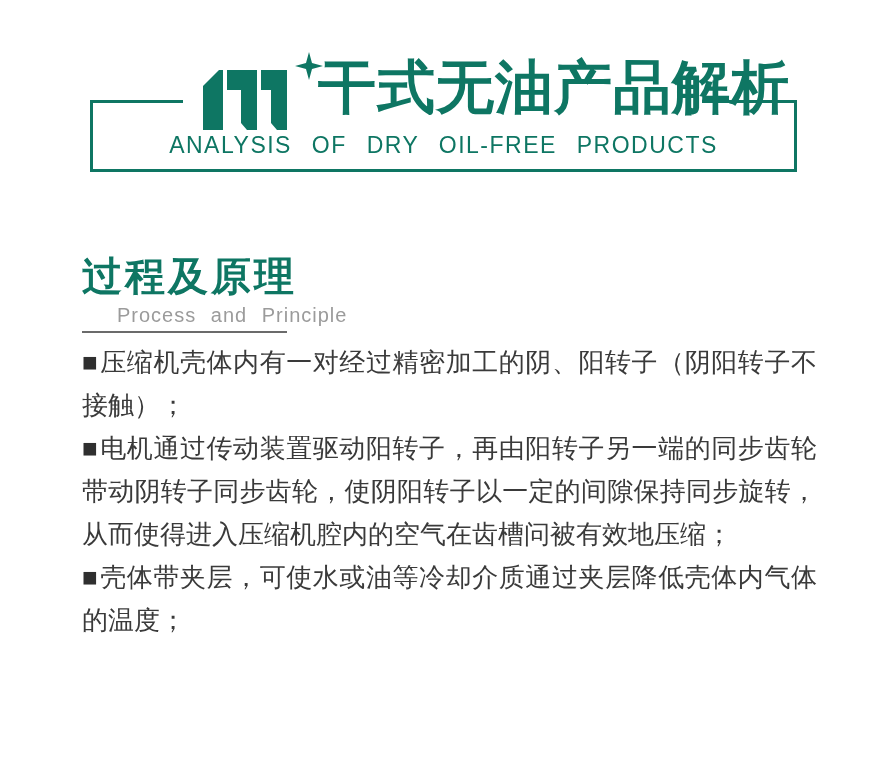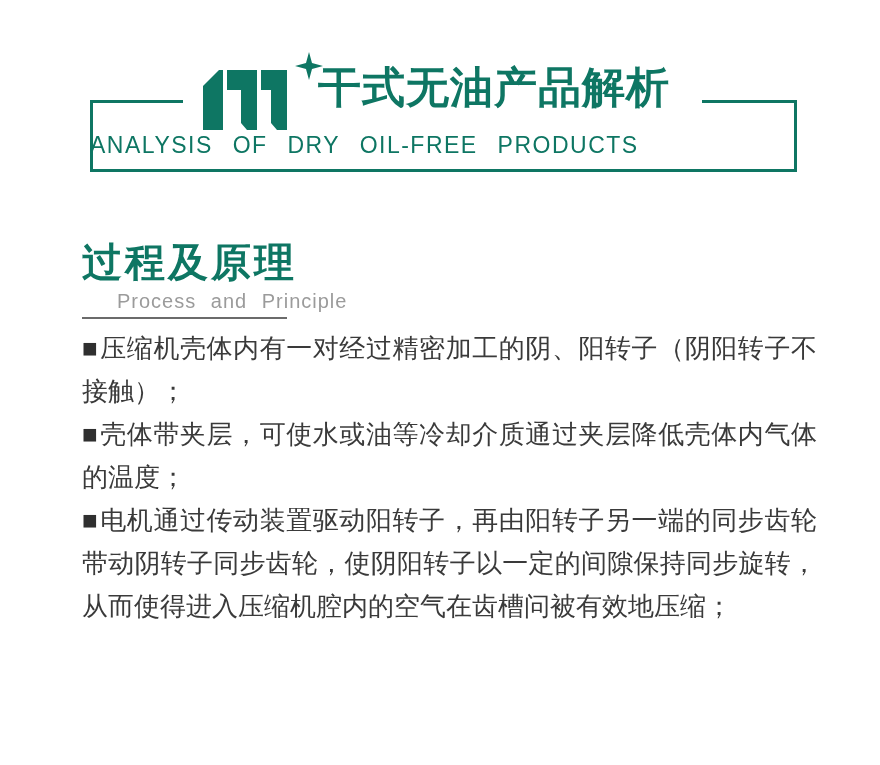--- a/index.html
+++ b/index.html
@@ -25,32 +25,32 @@
     position: absolute; left: -3px; top: 0; width: 93px; height: 3px;
     background: #0e7663;
   }
   .frame-top-right {
     position: absolute; right: -3px; top: 0; width: 95px; height: 3px;
     background: #0e7663;
   }
   .logo-wrap { position: absolute; left: 203px; top: 52px; width: 130px; height: 78px; }
   .header-title-zh {
     position: absolute; left: 318px; top: 58px;
-    font-size: 43px; line-height: 58px; font-weight: bold;
+    font-size: 58px; line-height: 58px; font-weight: bold;
     color: #0e7663; letter-spacing: 1px; white-space: nowrap;
   }
   .header-title-en {
     position: absolute; left: 90px; top: 131px; width: 707px;
-    text-align: left; font-size: 23px; line-height: 28px;
+    text-align: center; font-size: 23px; line-height: 28px;
     color: #0e7663; letter-spacing: 1.5px; word-spacing: 12px;
     white-space: nowrap;
   }
 
   
-  .main { position: absolute; left: 82px; top: 236px; width: 735px; }
+  .main { position: absolute; left: 82px; top: 250px; width: 735px; }
   .section-title-zh {
     font-size: 40px; line-height: 52px; font-weight: bold;
     color: #0e7663; letter-spacing: 3px;
   }
   .section-title-en {
     font-size: 20px; line-height: 24px; color: #9b9b9b;
     letter-spacing: 1px; word-spacing: 8px; margin-top: 1px; margin-left: 35px;
   }
   .section-underline {
     width: 205px; height: 2px; background: #6b6b6b; margin-top: 4px;
@@ -94,18 +94,18 @@
     <div class="header-title-en">ANALYSIS OF DRY OIL-FREE PRODUCTS</div>
   </div>
 
   <div class="main">
     <h2 class="section-title-zh">过程及原理</h2>
     <div class="section-title-en">Process and Principle</div>
     <div class="section-underline"></div>
 
     <div class="paragraphs">
       <p><span class="marker">■</span><span>压缩机壳体内有一对经过精密加工的阴、阳转子（阴阳转子不接触）；</span></p>
+      <p><span class="marker">■</span><span>电机通过传动装置驱动阳转子，再由阳转子另一端的同步齿轮带动阴转子同步齿轮，使阴阳转子以一定的间隙保持同步旋转，从而使得进入压缩机腔内的空气在齿槽问被有效地压缩；</span></p>
       <p><span class="marker">■</span><span>壳体带夹层，可使水或油等冷却介质通过夹层降低壳体内气体的温度；</span></p>
-      <p><span class="marker">■</span><span>电机通过传动装置驱动阳转子，再由阳转子另一端的同步齿轮带动阴转子同步齿轮，使阴阳转子以一定的间隙保持同步旋转，从而使得进入压缩机腔内的空气在齿槽问被有效地压缩；</span></p>
     </div>
   </div>
 
 </div>
 
 </body></html>

